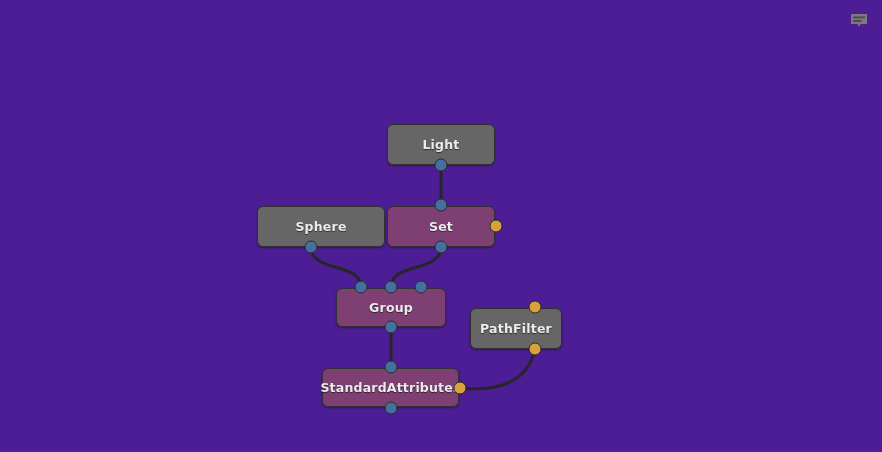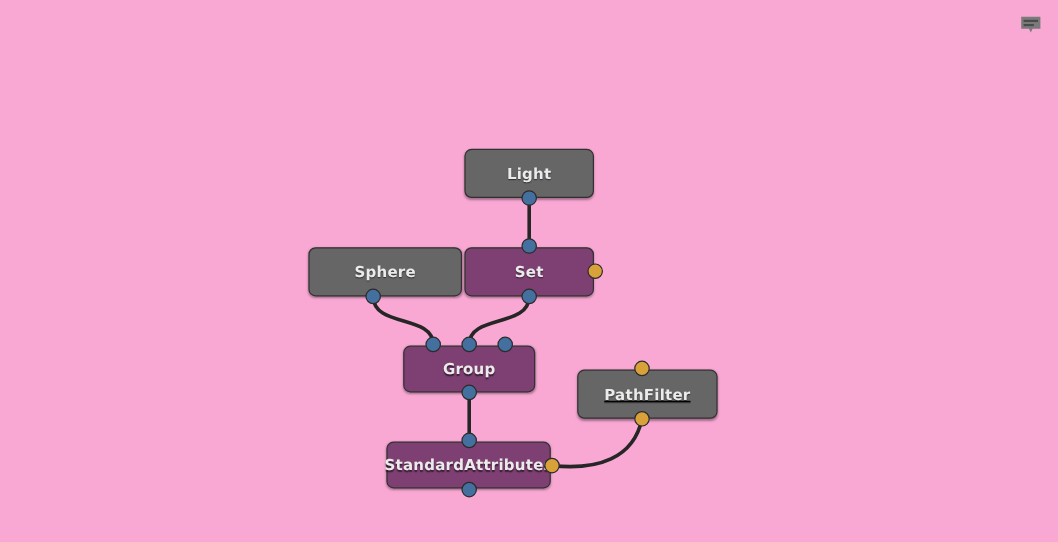--- a/index.html
+++ b/index.html
@@ -10,21 +10,21 @@
   body {
     width: 882px;
     height: 452px;
     overflow: hidden;
     font-family: "DejaVu Sans", sans-serif;
     position: relative;
   }
   #graph-editor {
     position: absolute;
     inset: 0;
-    background: #f9a8d4;
+    background: #4c1d95;
   }
   #wire-layer {
     position: absolute;
     left: 0;
     top: 0;
     width: 882px;
     height: 452px;
     pointer-events: none;
   }
   #node-layer {
@@ -96,21 +96,21 @@
       </div>
       <div class="node" style="left: 257px; top: 206px; width: 128px; height: 41px; background: rgb(102, 102, 102); border-color: rgb(49, 49, 49);">
         <span class="node-label" style="color: rgb(235, 235, 235);">Sphere</span>
       </div>
       <div class="node" style="left: 387px; top: 206px; width: 108px; height: 41px; background: rgb(126, 63, 114); border-color: rgb(49, 49, 49); justify-content: center;">
         <span class="node-label" style="color: rgb(235, 235, 235);">Set</span>
       </div>
       <div class="node" style="left: 336px; top: 288px; width: 110px; height: 39px; background: rgb(126, 63, 114); border-color: rgb(49, 49, 49);">
         <span class="node-label" style="color: rgb(235, 235, 235);">Group</span>
       </div>
-      <div class="node" style="left: 481px; top: 308px; width: 117px; height: 41px; background: rgb(102, 102, 102); border-color: rgb(49, 49, 49); text-decoration: underline;">
+      <div class="node" style="left: 470px; top: 308px; width: 92px; height: 41px; background: rgb(102, 102, 102); border-color: rgb(49, 49, 49);">
         <span class="node-label" style="color: rgb(235, 235, 235);">PathFilter</span>
       </div>
       <div class="node" style="left: 322px; top: 368px; width: 137px; height: 39px; background: rgb(126, 63, 114); border-color: rgb(49, 49, 49);">
         <span class="node-label" style="color: rgb(235, 235, 235);">StandardAttributes</span>
       </div>
       <div class="plug blue" style="left: 441px; top: 165px; background: rgb(68, 112, 160);"></div>
       <div class="plug blue" style="left: 311px; top: 247px; background: rgb(68, 112, 160);"></div>
       <div class="plug blue" style="left: 441px; top: 205px; background: rgb(68, 112, 160);"></div>
       <div class="plug blue" style="left: 441px; top: 247px; background: rgb(68, 112, 160);"></div>
       <div class="plug orange" style="left: 496px; top: 226px; background: rgb(216, 161, 57);"></div>

